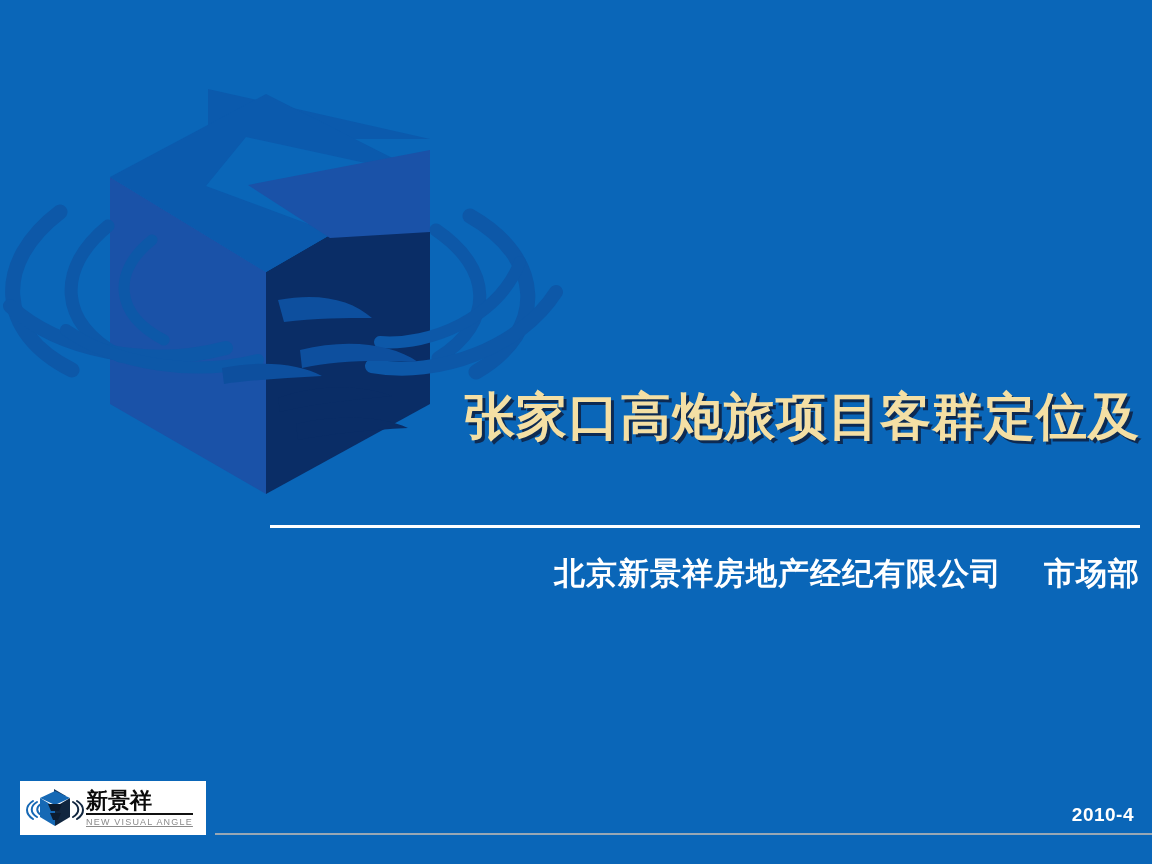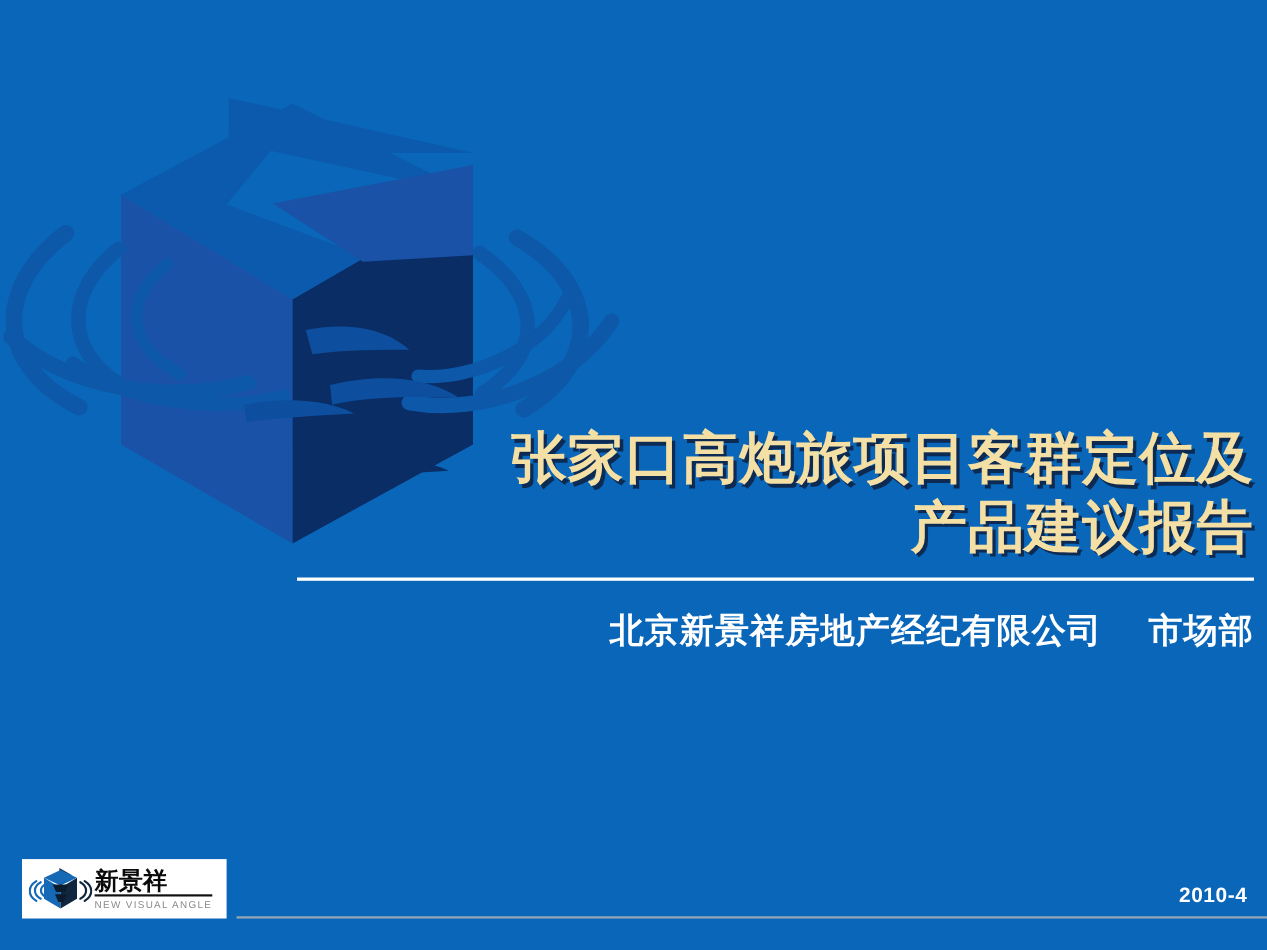--- a/index.html
+++ b/index.html
@@ -101,20 +101,21 @@
     letter-spacing: 0px;
     border-bottom: 2px solid #111;
     padding-bottom: 1px;
   }
   #logo-en {
     font-size: 9px;
     color: #8a8a8a;
     letter-spacing: 1.2px;
     line-height: 12px;
     margin-top: 1px;
+    text-decoration: underline;
   }
 
   #footer-rule {
     position: absolute;
     left: 215px;
     top: 833px;
     width: 937px;
     height: 2px;
     background: #98a7b4;
   }
@@ -170,21 +171,20 @@
     </g>
 
     <g fill="#0a2d66">
       <path d="M 278 398 C 316 384 360 384 392 396 C 352 400 310 404 280 412 Z"></path>
       <path d="M 296 424 C 338 414 382 416 408 428 C 368 430 328 434 298 440 Z"></path>
     </g>
   </svg>
 
   <div id="title-block">
     <div class="title-line">张家口高炮旅项目客群定位及</div>
-    <div class="title-line">产品建议报告</div>
   </div>
 
   <div id="title-rule"></div>
 
   <div id="subtitle">
     <span>北京新景祥房地产经纪有限公司</span><span class="dept">市场部</span>
   </div>
 
   <div id="logo-box">
     <svg id="logo-mark" viewBox="0 0 58 42" xmlns="http://www.w3.org/2000/svg">

